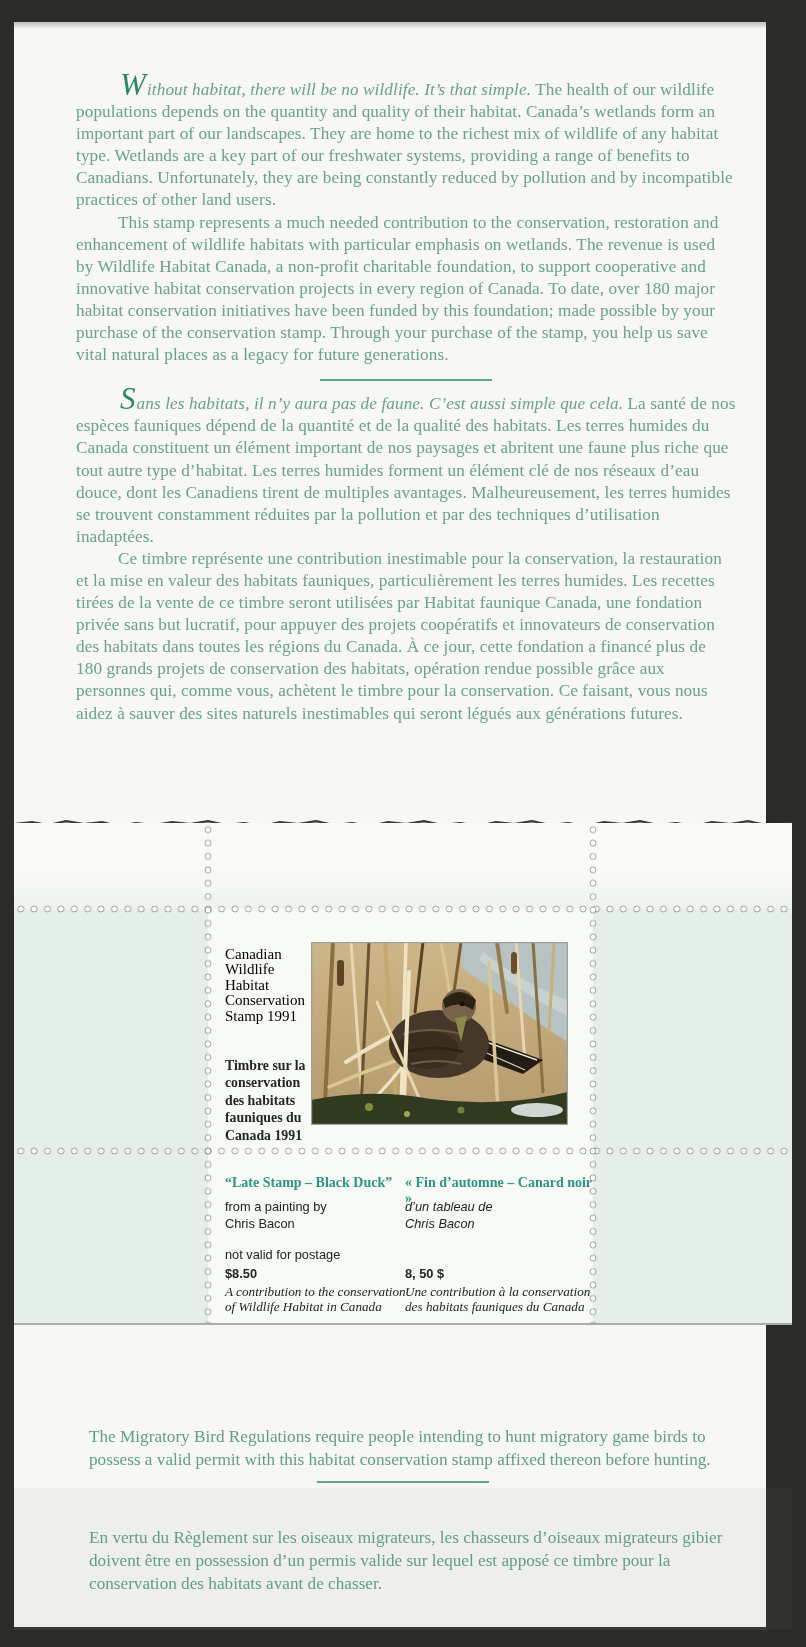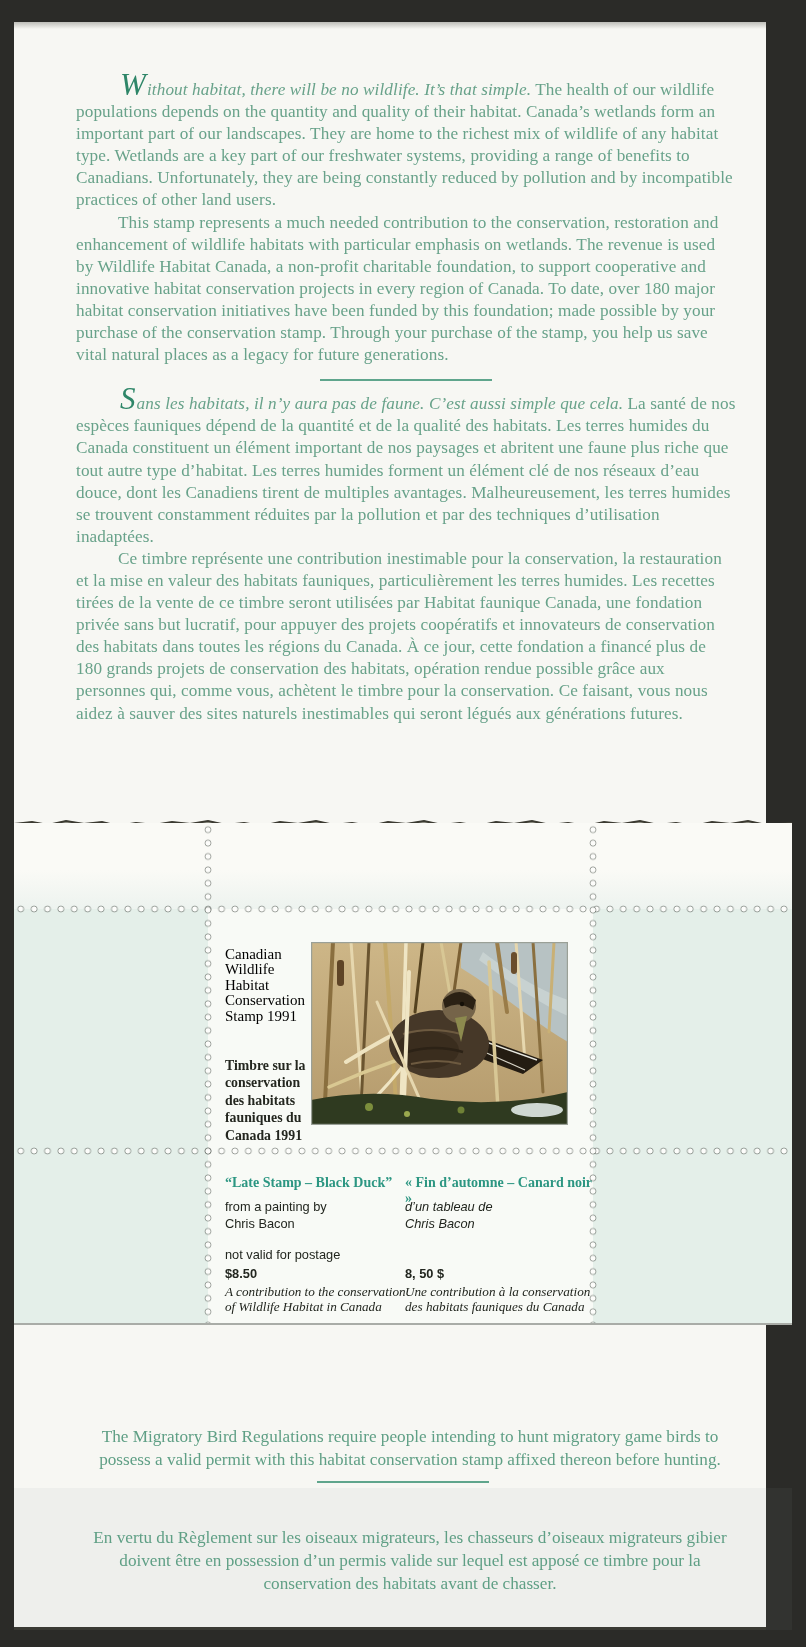--- a/index.html
+++ b/index.html
@@ -86,22 +86,22 @@
     position:absolute; left:0; top:1301px; width:778px; height:2px;
     background:#a9aca7;
   }
 
   
   .bottom-tint {
     position:absolute; left:0; top:1466px; width:778px; height:142px;
     background:rgba(140,150,148,.08);
   }
   .reg {
-    position:absolute; left:66px; width:660px;
-    color:#5f9f85; font-size:17.2px; line-height:22.8px;text-align:center;
+    position:absolute; left:75px; width:660px;
+    color:#5f9f85; font-size:17.2px; line-height:22.8px;
   }
   .reg-en { top:1387px; }
   .reg-fr { top:1488px; }
   .divider-b {
     position:absolute; left:303px; top:1459px; width:172px; height:2px;
     background:#5fa58c;
   }
 </style>
 </head>
 <body>

